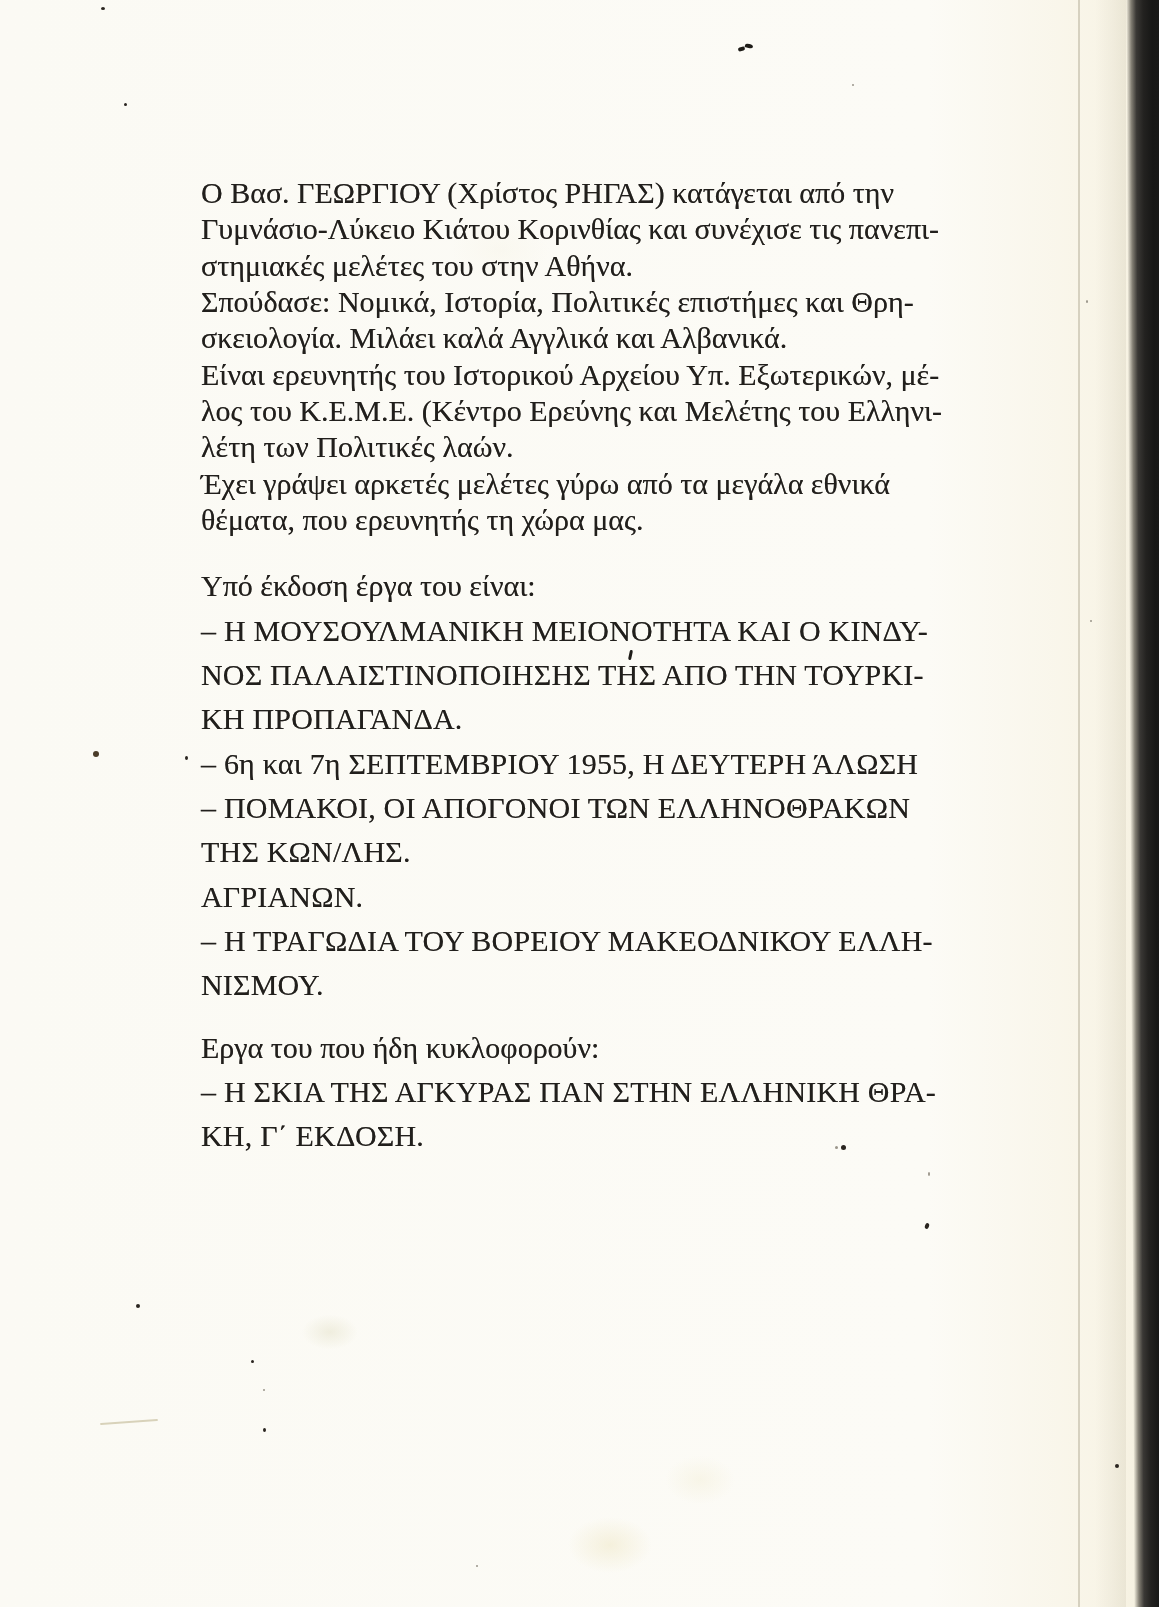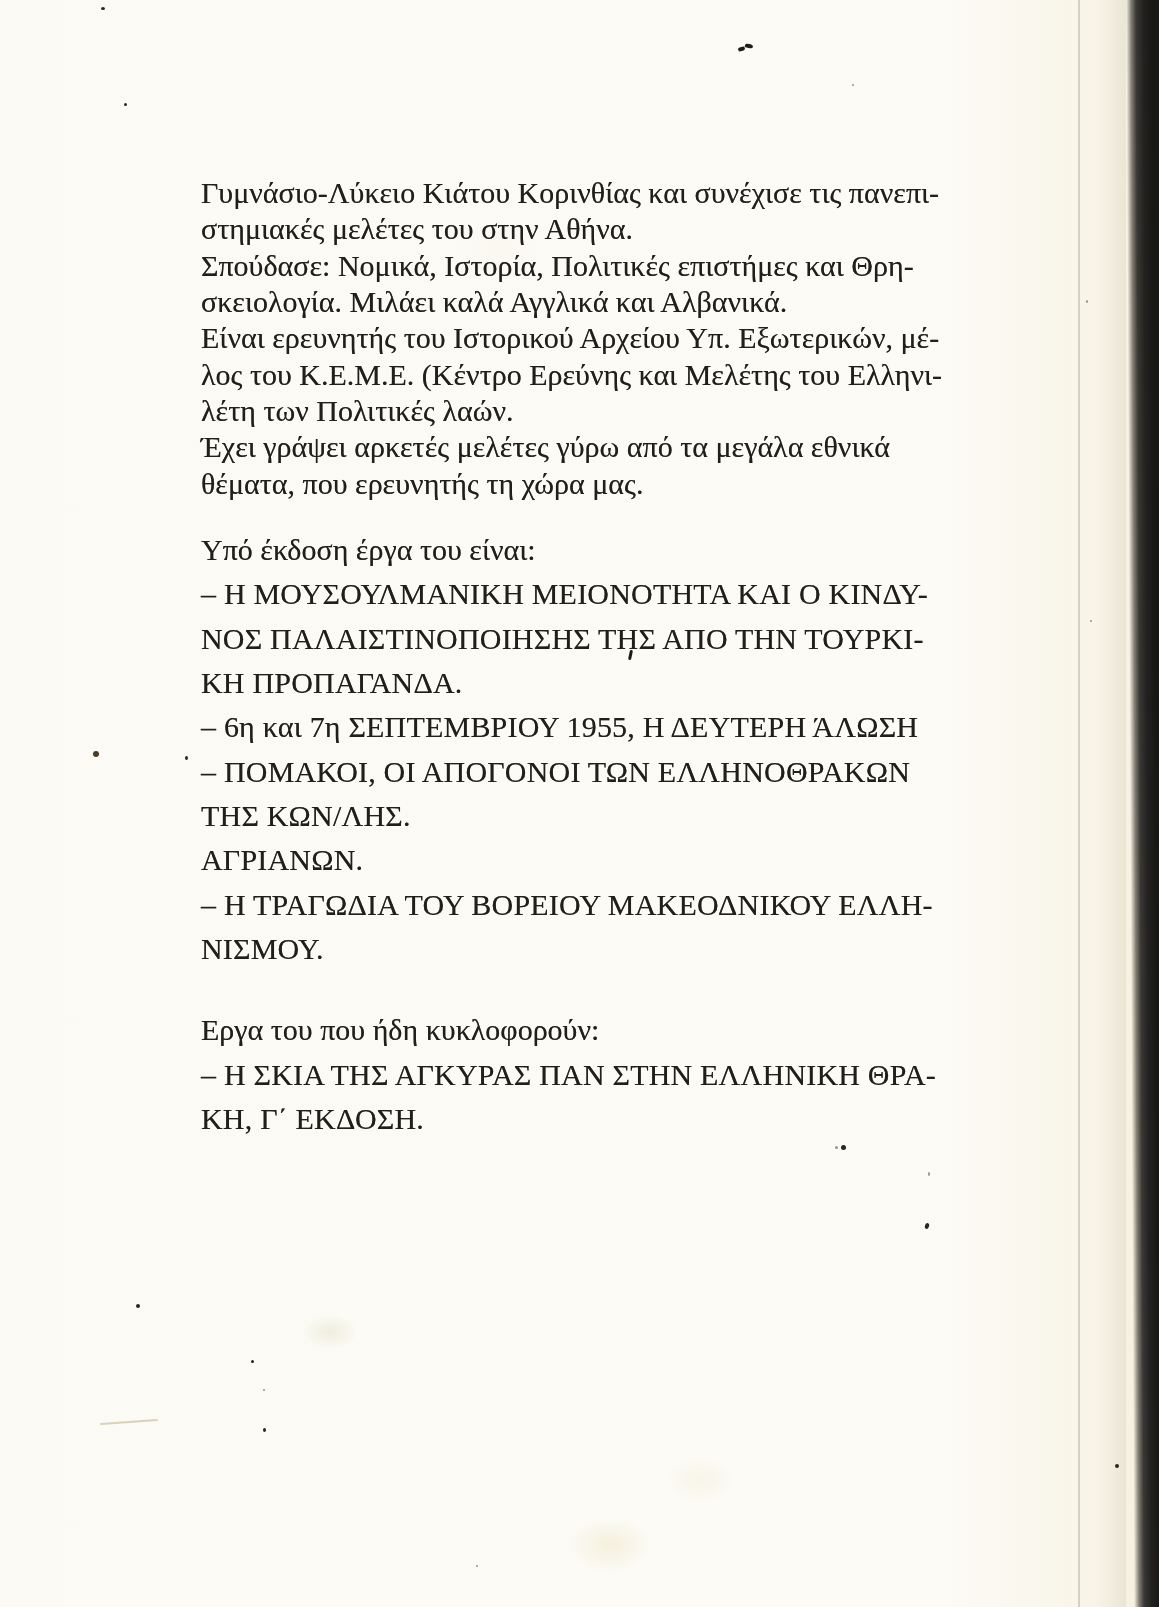--- a/index.html
+++ b/index.html
@@ -20,21 +20,21 @@
     position:absolute;left:201px;top:175px;width:829px;
     color:var(--ink,#211f1c);
   }
   .line{
     height:36.33px;line-height:36.33px;font-size:30px;
     white-space:nowrap;
     text-shadow:0 0 0.6px rgba(40,36,30,0.65);
   }
   .caps{letter-spacing:0.2px;margin-top:8px;}
   .gap-a{margin-top:30px;}
-  .gap-b{margin-top:45px;}
+  .gap-b{margin-top:26px;}
   
   #edge-band{
     position:absolute;top:-4px;left:1126px;width:40px;height:1615px;
     transform:skewX(0.29deg);transform-origin:50% 0;
     background:linear-gradient(to right,
       rgba(90,88,80,0) 0px, rgba(110,106,96,0.85) 5px,
       #3a3835 10px, #232220 17px, #171716 26px, #1a1a19 40px);
   }
   #edge-soft{
     position:absolute;top:0;left:1095px;width:31px;height:100%;
@@ -53,20 +53,21 @@
     position:absolute;left:100px;top:1421px;width:58px;height:2px;
     background:#d8d2ba;transform:rotate(-4deg);border-radius:2px;
   }
 </style>
 </head>
 <body>
 
 <div id="page" style="color: rgb(33, 31, 28);">
 
   <div id="textblock">
+    <div class="line jl" style="word-spacing: 0px;">Ο Βασ. ΓΕΩΡΓΙΟΥ (Χρίστος ΡΗΓΑΣ) κατάγεται από την</div>
     <div class="line jl" style="word-spacing: 0px;">Γυμνάσιο-Λύκειο Κιάτου Κορινθίας και συνέχισε τις πανεπι-</div>
     <div class="line">στημιακές μελέτες του στην Αθήνα.</div>
     <div class="line jl" style="word-spacing: 0px;">Σπούδασε: Νομικά, Ιστορία, Πολιτικές επιστήμες και Θρη-</div>
     <div class="line">σκειολογία. Μιλάει καλά Αγγλικά και Αλβανικά.</div>
     <div class="line jl" style="word-spacing: 0px;">Είναι ερευνητής του Ιστορικού Αρχείου Υπ. Εξωτερικών, μέ-</div>
     <div class="line jl" style="word-spacing: 0px;">λος του Κ.Ε.Μ.Ε. (Κέντρο Ερεύνης και Μελέτης του Ελληνι-</div>
     <div class="line">λέτη των Πολιτικές λαών.</div>
     <div class="line jl" style="word-spacing: 0px;">Έχει γράψει αρκετές μελέτες γύρω από τα μεγάλα εθνικά</div>
     <div class="line">θέματα, που ερευνητής τη χώρα μας.</div>
     <div class="line gap-a">Υπό έκδοση έργα του είναι:</div>

